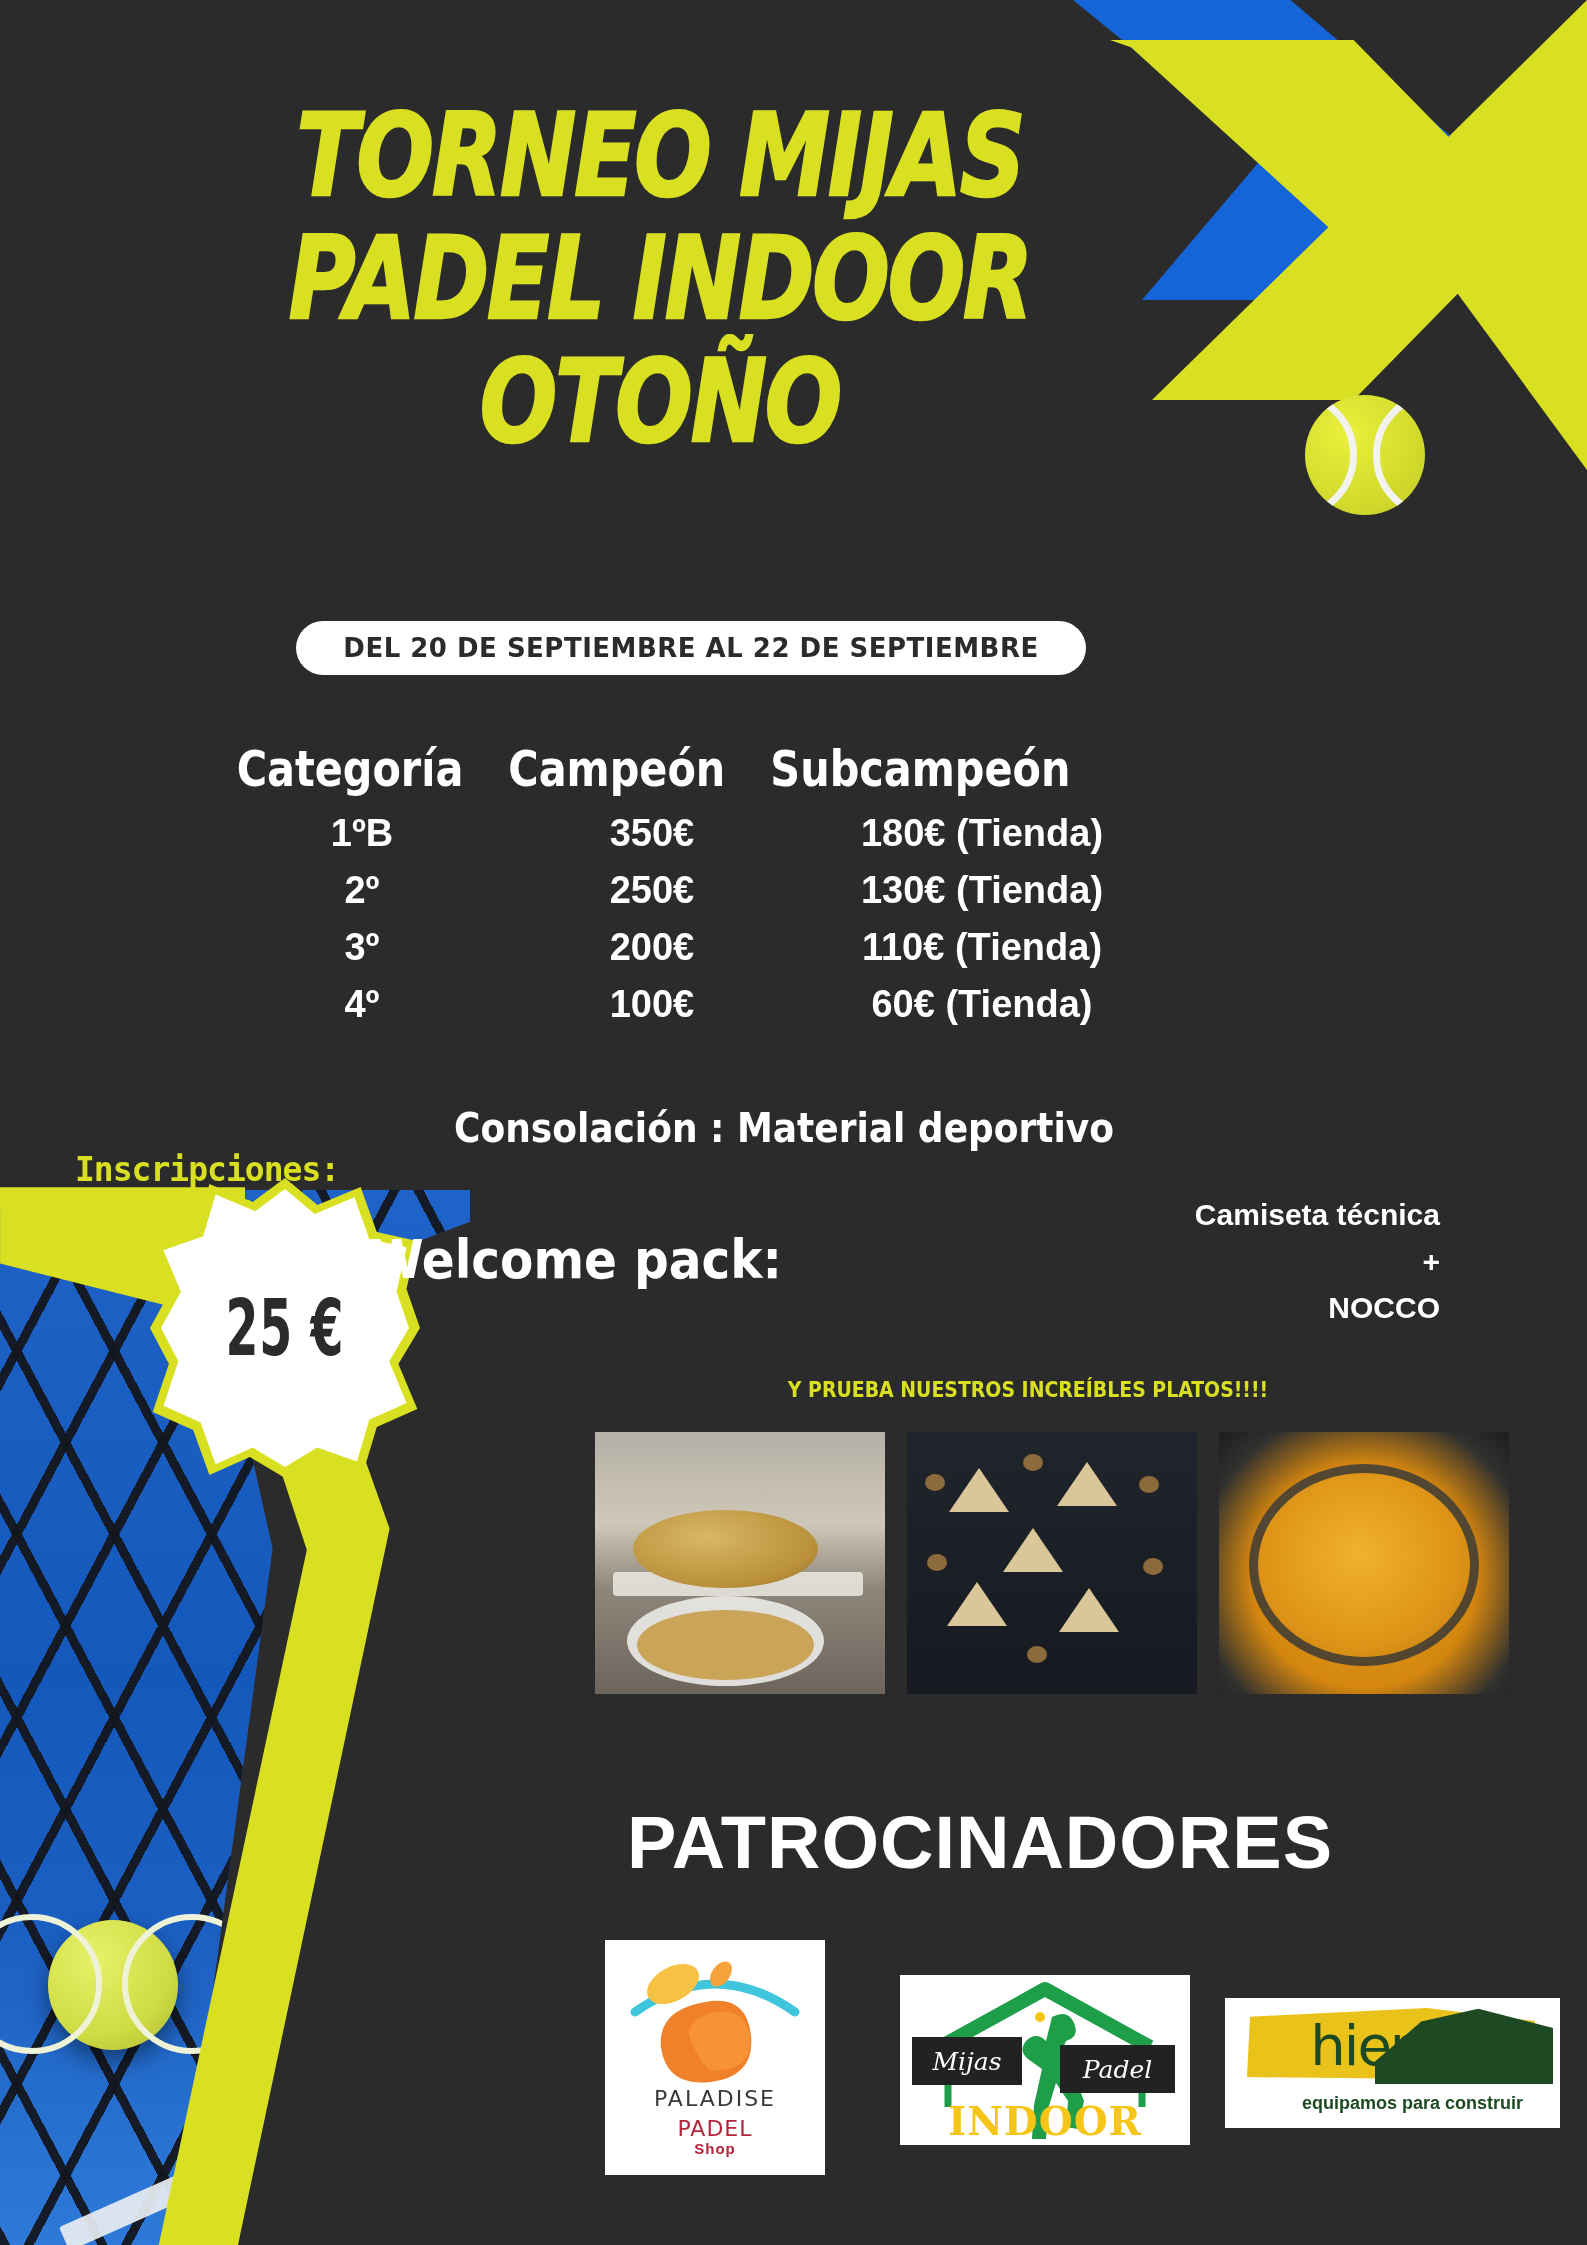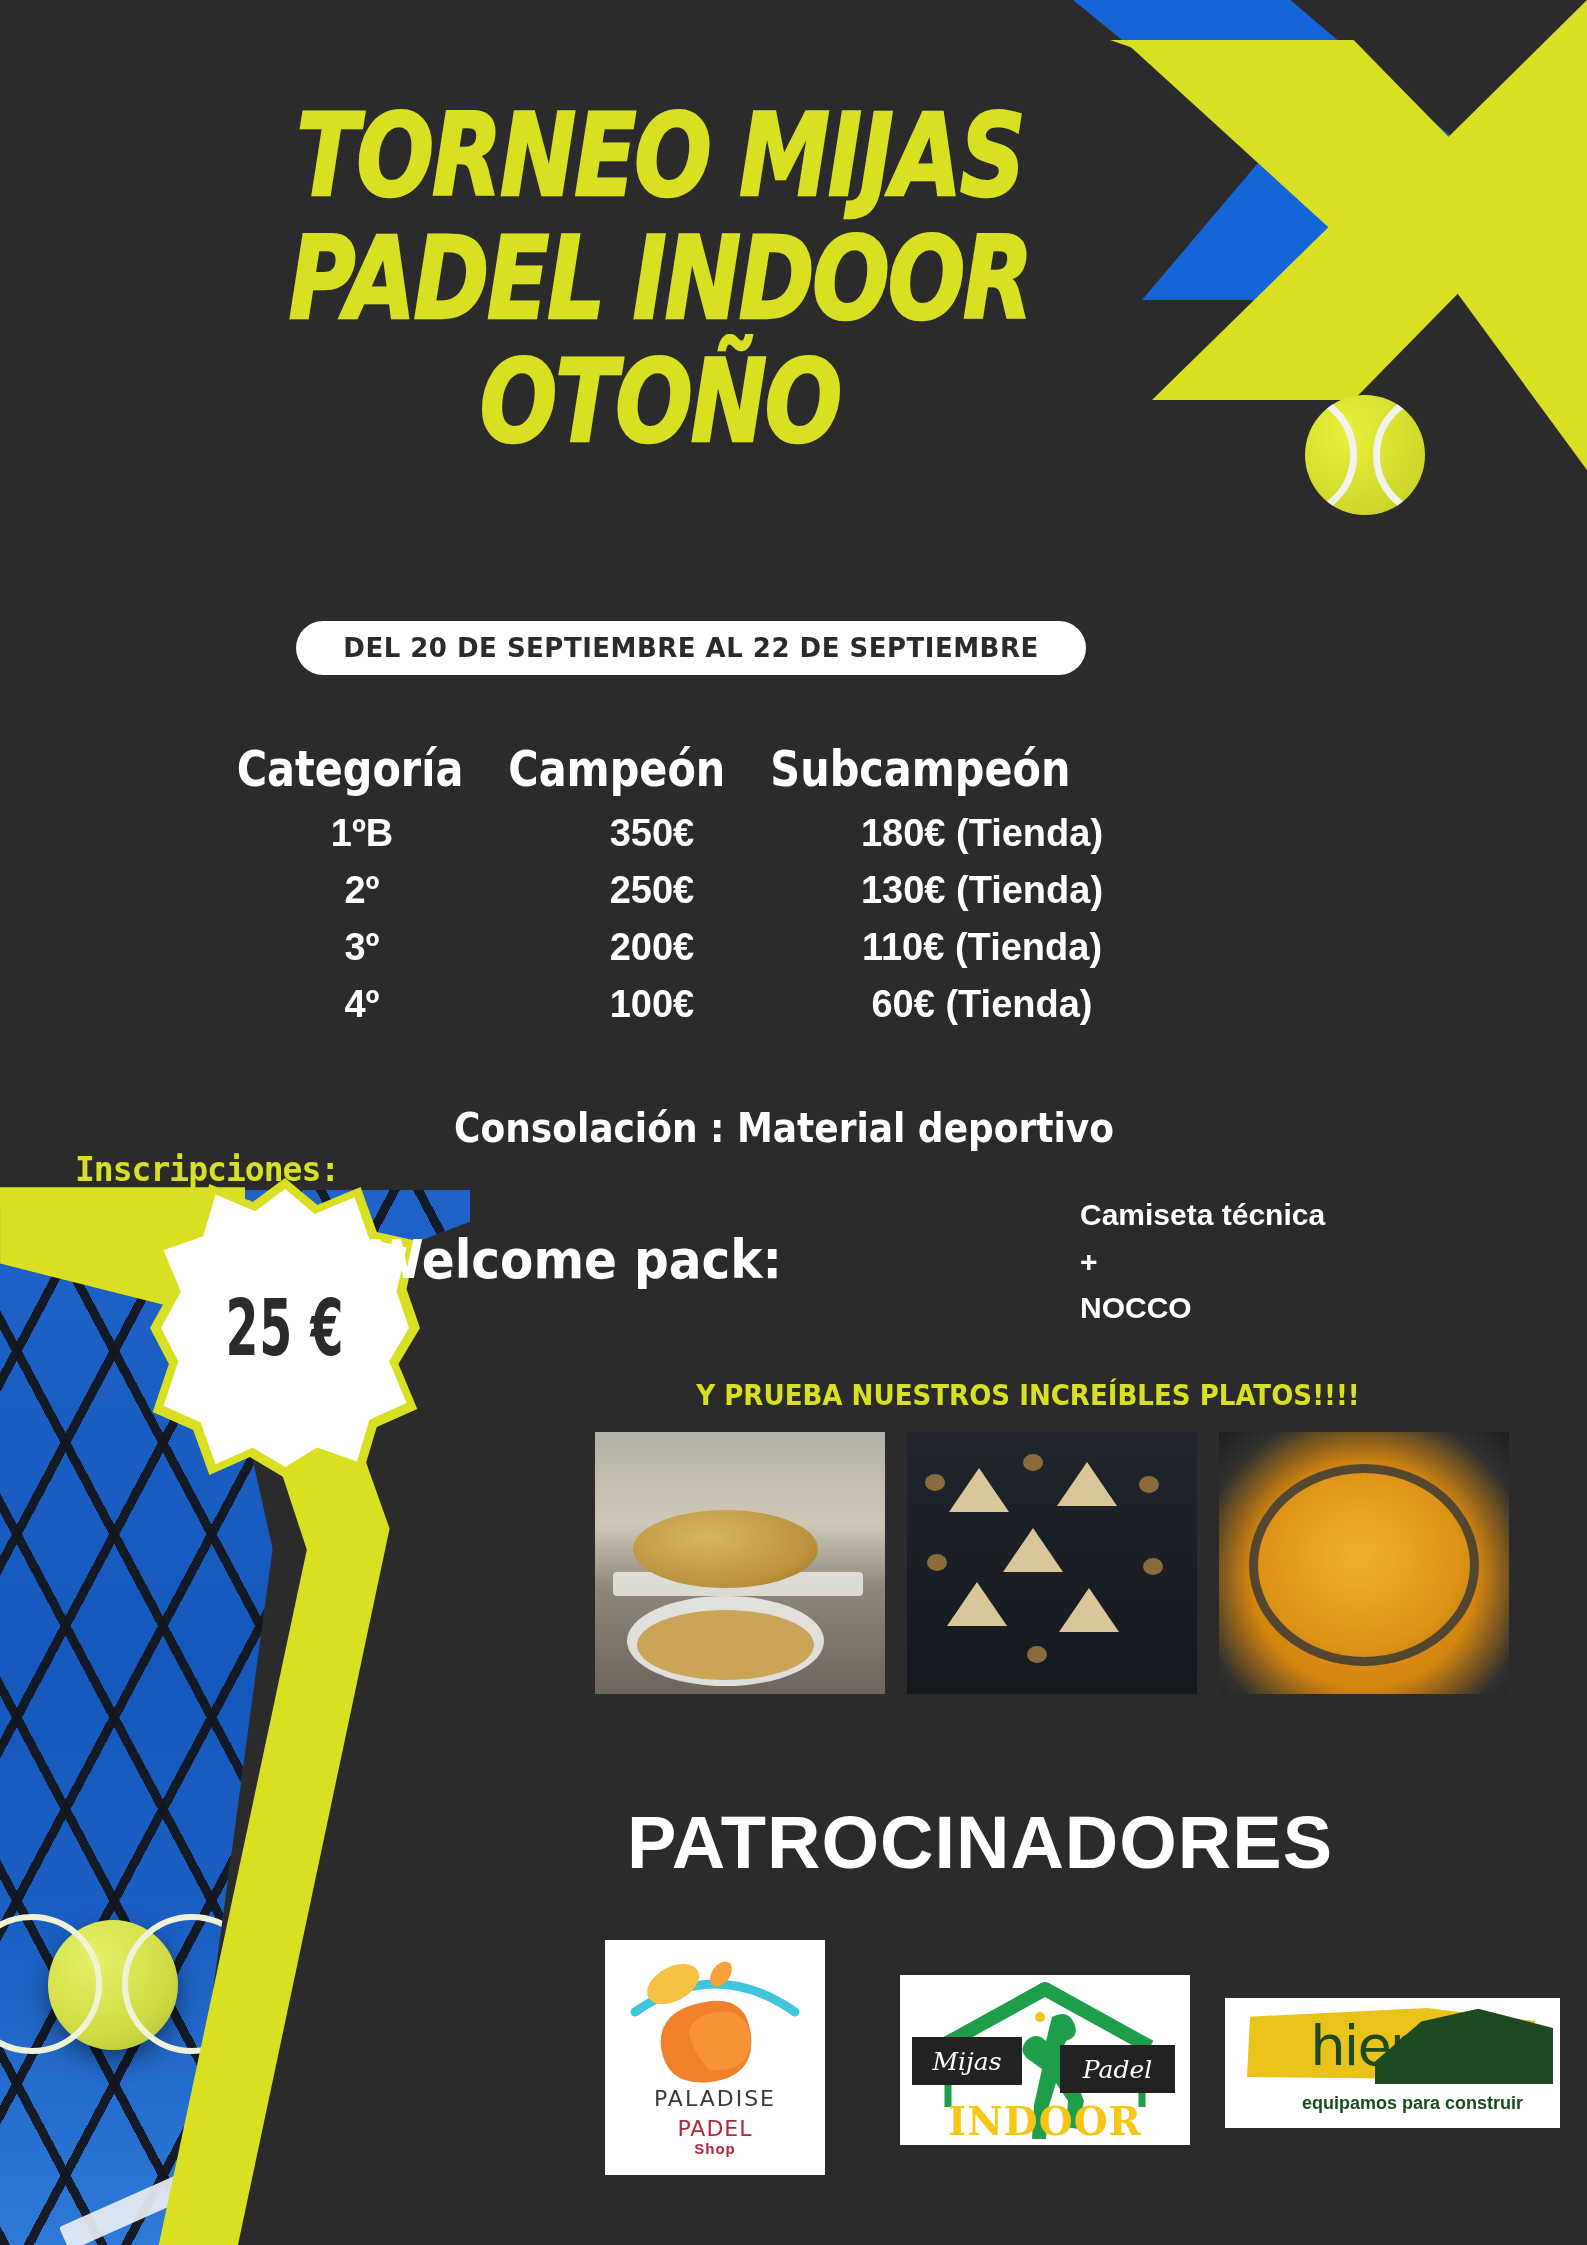--- a/index.html
+++ b/index.html
@@ -166,27 +166,27 @@
   }
 
   
   .welcome{
     position:absolute;left:370px;top:1228px;
     color:#fff;font-weight:bold;font-size:54px;
     font-family:"DejaVu Sans Condensed","Liberation Sans Narrow","Liberation Sans",sans-serif;
   }
   .pack-detail{
     position:absolute;left:1080px;top:1192px;width:360px;
-    color:#fff;text-align:left;font-weight:bold;font-size:30px;line-height:1.55;
+    color:#fff;text-align:right;font-weight:bold;font-size:30px;line-height:1.55;
   }
 
   
   .platos{
     position:absolute;left:548px;top:1378px;width:960px;
-    color:#d9e021;font-weight:bold;font-size:29px;text-align:center;
+    color:#d9e021;font-weight:bold;font-size:21px;text-align:center;
     font-family:"DejaVu Sans Condensed","Liberation Sans Narrow","Liberation Sans",sans-serif;
   }
 
   
   .food-row{position:absolute;left:595px;top:1432px;width:920px;height:262px;display:flex;gap:22px;}
   .food{width:290px;height:262px;overflow:hidden;position:relative;}
   .food1{background:linear-gradient(180deg,#b4b0a6 0%,#cfc8b8 35%,#8e867a 60%,#6d655c 100%);}
   .food1:after{
     content:"";position:absolute;left:38px;top:78px;width:185px;height:78px;border-radius:50%;
     background:radial-gradient(ellipse at 40% 35%,#d8b763 0%,#b98f3a 70%,#8a6524 100%);

